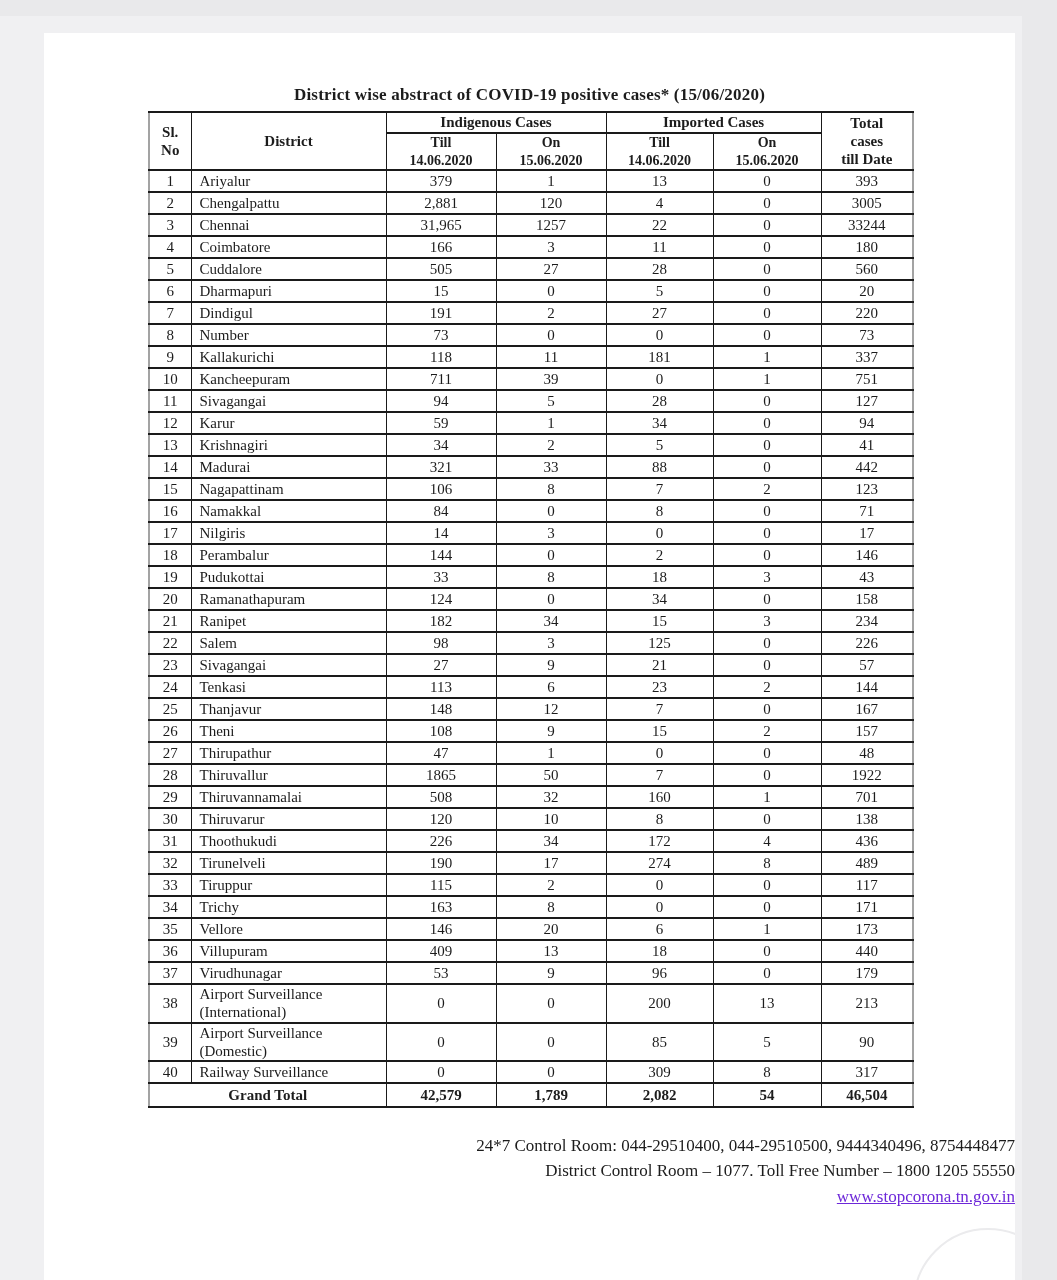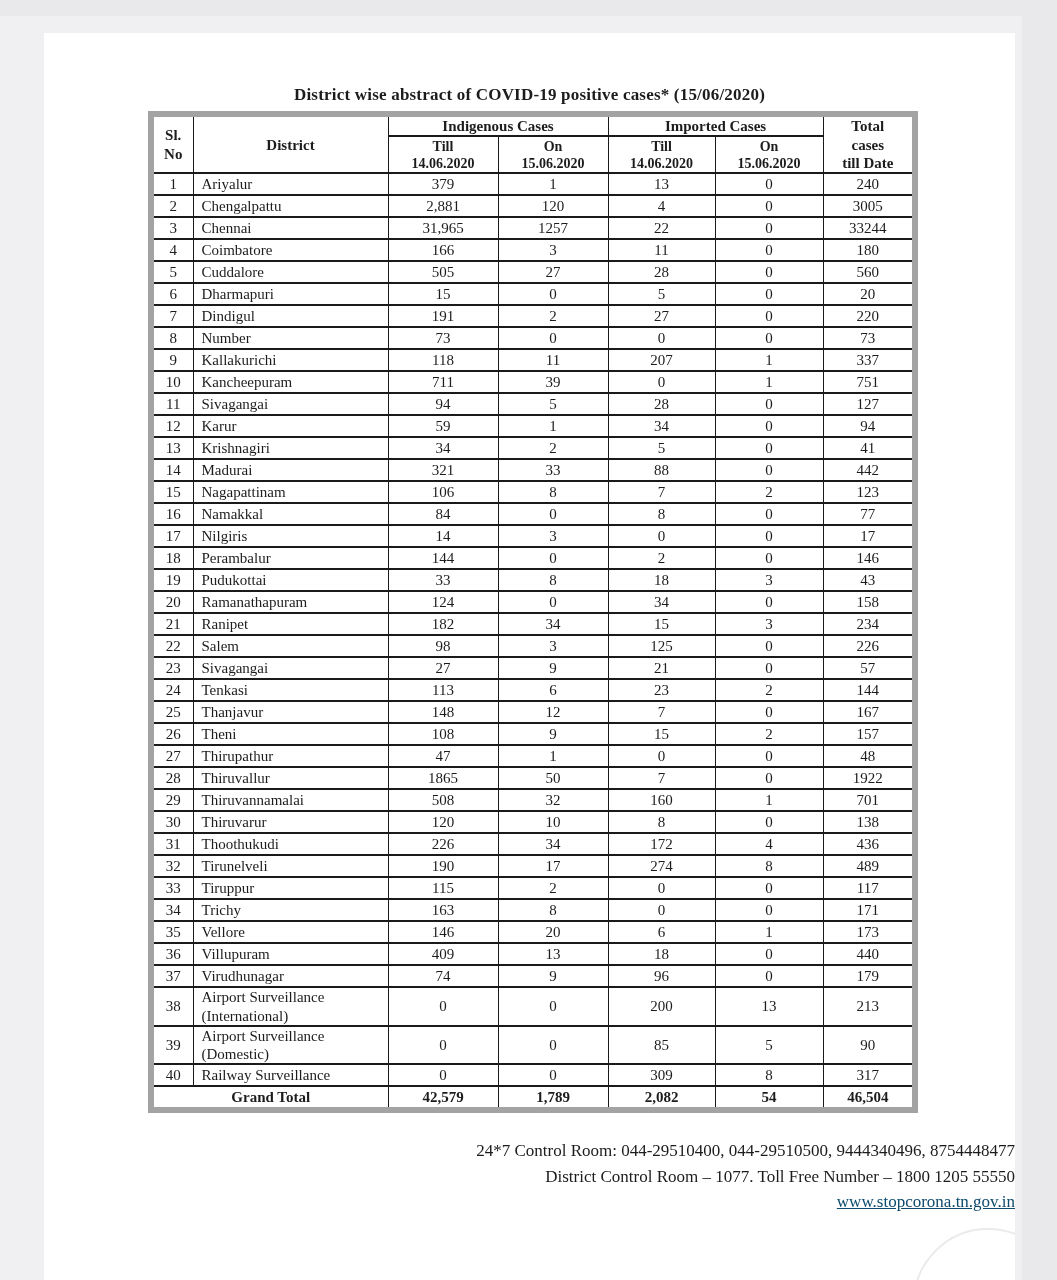--- a/index.html
+++ b/index.html
@@ -39,41 +39,41 @@
   }
   table.covid th, table.covid td {
     border: 1px solid #1a1a1a;
     border-top-width: 2px;
     border-bottom-width: 2px;
     text-align: center;
     vertical-align: middle;
     padding: 0 3px;
     line-height: 1.22;
   }
-  table.covid { border: 6px solid #a3a3a3; }
+  table.covid { border: 2px solid #a3a3a3; }
   table.covid th { font-weight: bold; white-space: pre-line; }
   thead tr.top-hdr th { height: 21px; font-size: 15px; }
   thead tr.sub-hdr th { height: 37px; font-size: 14px; }
   tbody td { height: 22px; }
   tbody td.district { text-align: left; padding-left: 8px; }
   tfoot td { height: 24px; font-weight: bold; }
   .note {
     margin: 22px 0 0 137px;
     max-width: 672px;
     font-size: 14.6px;
     line-height: 1.55;
   }
   .contact {
     margin-top: 25px;
     text-align: right;
     font-size: 17px;
     line-height: 1.48;
   }
   .contact a {
-    color: #0c4a6e;
+    color: #6d28d9;
     text-decoration: underline;
     cursor: pointer;
   }
   .watermark {
     position: absolute;
     right: -48px;
     bottom: -82px;
     width: 150px;
     height: 150px;
     border-radius: 50%;
@@ -122,21 +122,21 @@
         </tr>
       </thead>
       <tbody>
           <tr>
             <td>1</td>
             <td class="district">Ariyalur</td>
             <td>379</td>
             <td>1</td>
             <td>13</td>
             <td>0</td>
-            <td>240</td>
+            <td>393</td>
           </tr>
           <tr>
             <td>2</td>
             <td class="district">Chengalpattu</td>
             <td>2,881</td>
             <td>120</td>
             <td>4</td>
             <td>0</td>
             <td>3005</td>
           </tr>
@@ -192,21 +192,21 @@
             <td>0</td>
             <td>0</td>
             <td>0</td>
             <td>73</td>
           </tr>
           <tr>
             <td>9</td>
             <td class="district">Kallakurichi</td>
             <td>118</td>
             <td>11</td>
-            <td>207</td>
+            <td>181</td>
             <td>1</td>
             <td>337</td>
           </tr>
           <tr>
             <td>10</td>
             <td class="district">Kancheepuram</td>
             <td>711</td>
             <td>39</td>
             <td>0</td>
             <td>1</td>
@@ -257,21 +257,21 @@
             <td>2</td>
             <td>123</td>
           </tr>
           <tr>
             <td>16</td>
             <td class="district">Namakkal</td>
             <td>84</td>
             <td>0</td>
             <td>8</td>
             <td>0</td>
-            <td>77</td>
+            <td>71</td>
           </tr>
           <tr>
             <td>17</td>
             <td class="district">Nilgiris</td>
             <td>14</td>
             <td>3</td>
             <td>0</td>
             <td>0</td>
             <td>17</td>
           </tr>
@@ -442,21 +442,21 @@
             <td class="district">Villupuram</td>
             <td>409</td>
             <td>13</td>
             <td>18</td>
             <td>0</td>
             <td>440</td>
           </tr>
           <tr>
             <td>37</td>
             <td class="district">Virudhunagar</td>
-            <td>74</td>
+            <td>53</td>
             <td>9</td>
             <td>96</td>
             <td>0</td>
             <td>179</td>
           </tr>
           <tr>
             <td>38</td>
             <td class="district">Airport Surveillance (International)</td>
             <td>0</td>
             <td>0</td>

